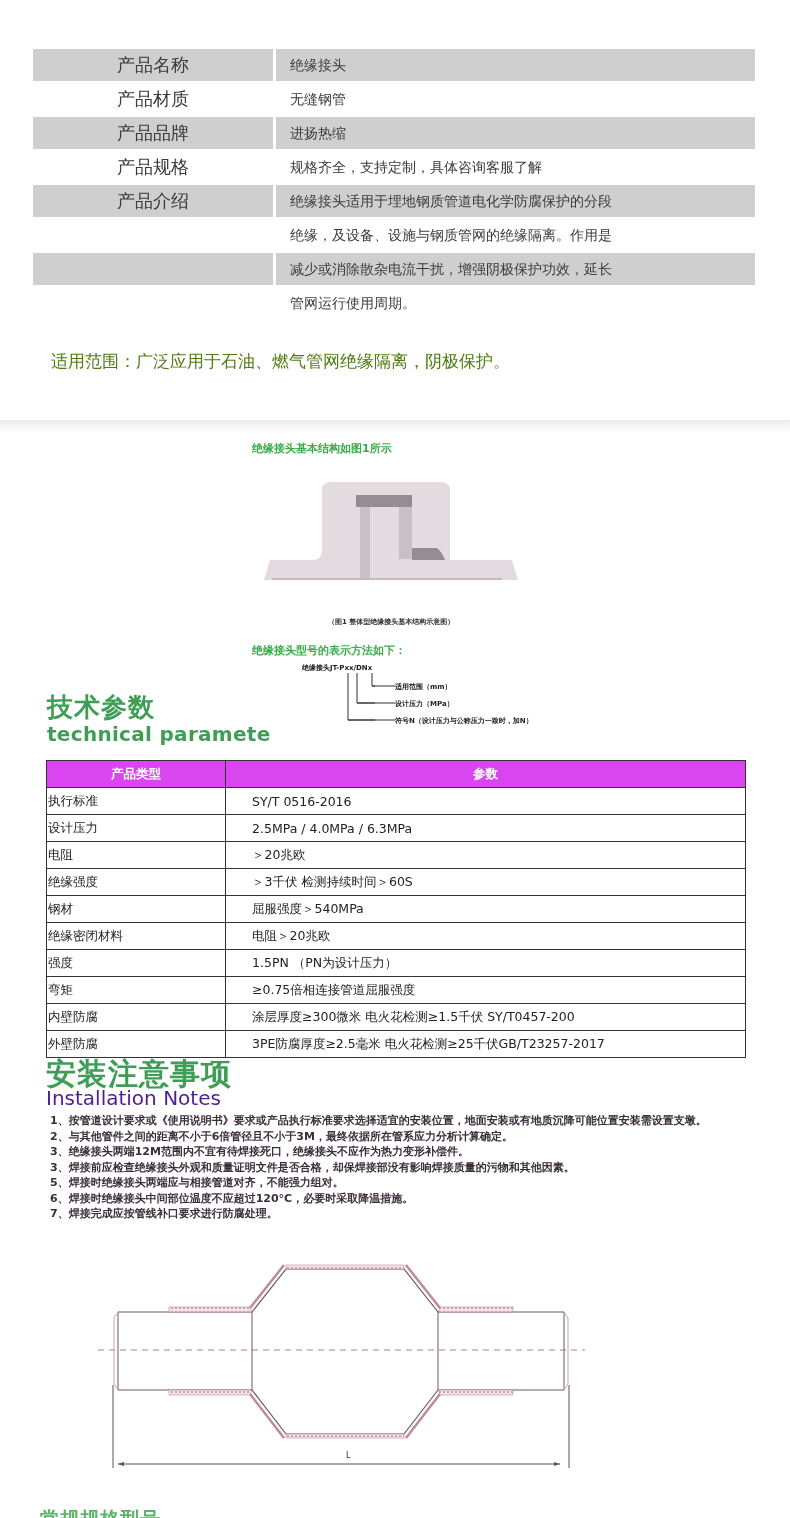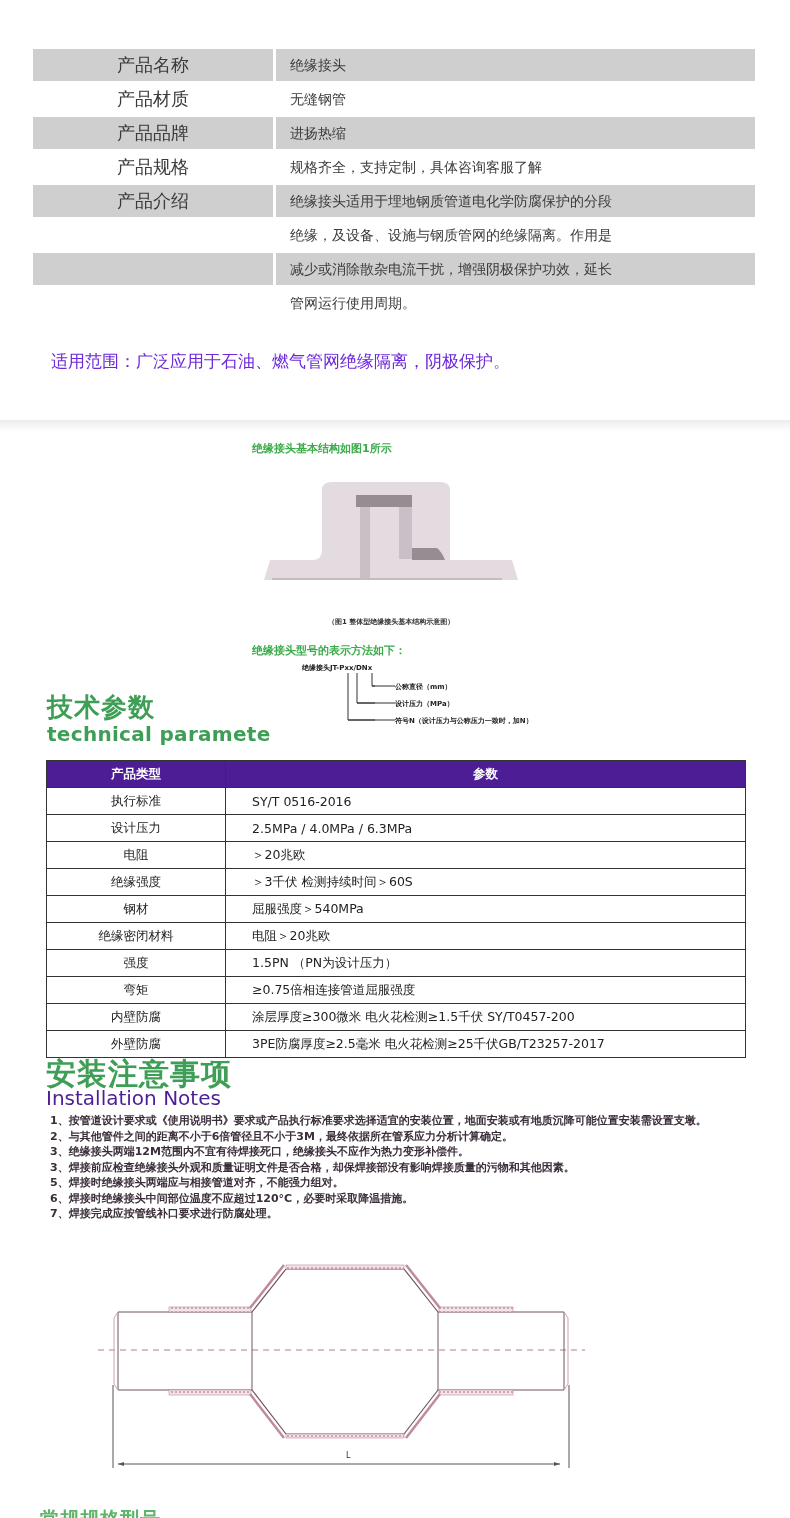--- a/index.html
+++ b/index.html
@@ -10,45 +10,45 @@
   
   .info-table { position:absolute; left:33px; top:49px; width:722px; }
   .info-row { position:relative; height:34px; }
   .info-row.shaded .k, .info-row.shaded .v { background:#cfcfcf; }
   .info-row .k { position:absolute; left:0; top:0; width:240px; height:32px;
     line-height:32px; text-align:center; font-size:18px; color:#3b3b3b; }
   .info-row .v { position:absolute; left:243px; top:0; width:479px; height:32px;
     line-height:32px; padding-left:14px; box-sizing:border-box; font-size:14px; color:#3b3b3b;
     white-space:nowrap; overflow:hidden; }
   .info-row.plain .v { background:transparent; }
-  .scope { position:absolute; left:51px; top:350px; font-size:17px; color:#6d28d9; }
+  .scope { position:absolute; left:51px; top:350px; font-size:17px; color:#4d7c0f; }
 
   .divider-band { position:absolute; left:0; top:420px; width:790px; height:12px;
     background:linear-gradient(#ededed,#ffffff); }
 
   
   .green-cap { color:#3cab4a; font-weight:bold; }
   .fig-title { position:absolute; left:252px; top:441px; font-size:11px; }
   .fig-caption { position:absolute; left:328px; top:617px; font-size:7px; color:#333; font-weight:bold; }
   .model-title { position:absolute; left:252px; top:643px; font-size:11px; }
   .model-code { position:absolute; left:302px; top:663px; font-size:7px; color:#222; font-weight:bold; }
   .model-note { position:absolute; font-size:7px; color:#222; font-weight:bold; }
 
   
   .h-big { position:absolute; font-weight:bold; color:#3f9e56; }
   .tech-cn { left:47px; top:690px; font-size:26px; letter-spacing:1px; }
   .tech-en { left:47px; top:722px; font-size:20px; letter-spacing:0.3px; }
 
   
   .ptable { position:absolute; left:46px; top:760px; width:700px; border:1.5px solid #333;
     border-collapse:collapse; font-size:12.5px; color:#222; }
-  .ptable th { background:#4c1d95; color:#fff; height:24px; font-size:12.5px; font-weight:bold;
+  .ptable th { background:#d946ef; color:#fff; height:24px; font-size:12.5px; font-weight:bold;
     border:1.5px solid #333; }
   .ptable td { height:24px; border:1.5px solid #333; }
-  .ptable td.k { width:176px; text-align:center; }
+  .ptable td.k { width:176px; text-align:left; }
   .ptable td.v { padding-left:26px;margin-top:19px; }
 
   
   .inst-cn { left:46px; top:1054px; font-size:30px; letter-spacing:1px; }
   .inst-en { left:46px; top:1086px; font-size:20px; font-weight:normal; color:#4c1d95; }
   .notes { position:absolute; left:50px; top:1113px; font-size:11px; color:#3a2e3a; font-weight:bold; }
   .notes div { height:15.5px; line-height:15.5px; white-space:nowrap; }
 
   .bottom-title { position:absolute; left:40px; top:1506px; font-size:20px; color:#5db56a; font-weight:bold; }
 </style>
@@ -112,21 +112,21 @@
 <svg class="abs" style="left:345px;top:672px" width="30" height="52" viewBox="0 0 30 52">
   <polyline points="27,1 27,14 38,14" fill="none" stroke="#333" stroke-width="1"></polyline>
   <polyline points="12,1 12,31 38,31" fill="none" stroke="#333" stroke-width="1"></polyline>
   <polyline points="3,1 3,48 38,48" fill="none" stroke="#333" stroke-width="1"></polyline>
 </svg>
 <svg class="abs" style="left:345px;top:672px" width="50" height="52" viewBox="0 0 50 52">
   <line x1="27" y1="14" x2="50" y2="14" stroke="#333" stroke-width="1"></line>
   <line x1="12" y1="31" x2="50" y2="31" stroke="#333" stroke-width="1"></line>
   <line x1="3" y1="48" x2="50" y2="48" stroke="#333" stroke-width="1"></line>
 </svg>
-<div class="model-note" style="left:395px;top:682px">公称直径（mm）</div>
+<div class="model-note" style="left:395px;top:682px">适用范围（mm）</div>
 <div class="model-note" style="left:395px;top:699px">设计压力（MPa）</div>
 <div class="model-note" style="left:395px;top:716px">符号N（设计压力与公称压力一致时，加N）</div>
 
 <div class="h-big tech-cn">技术参数</div>
 <div class="h-big tech-en">technical paramete</div>
 
 <table class="ptable">
   <thead>
     <tr>
       <th>产品类型</th>

